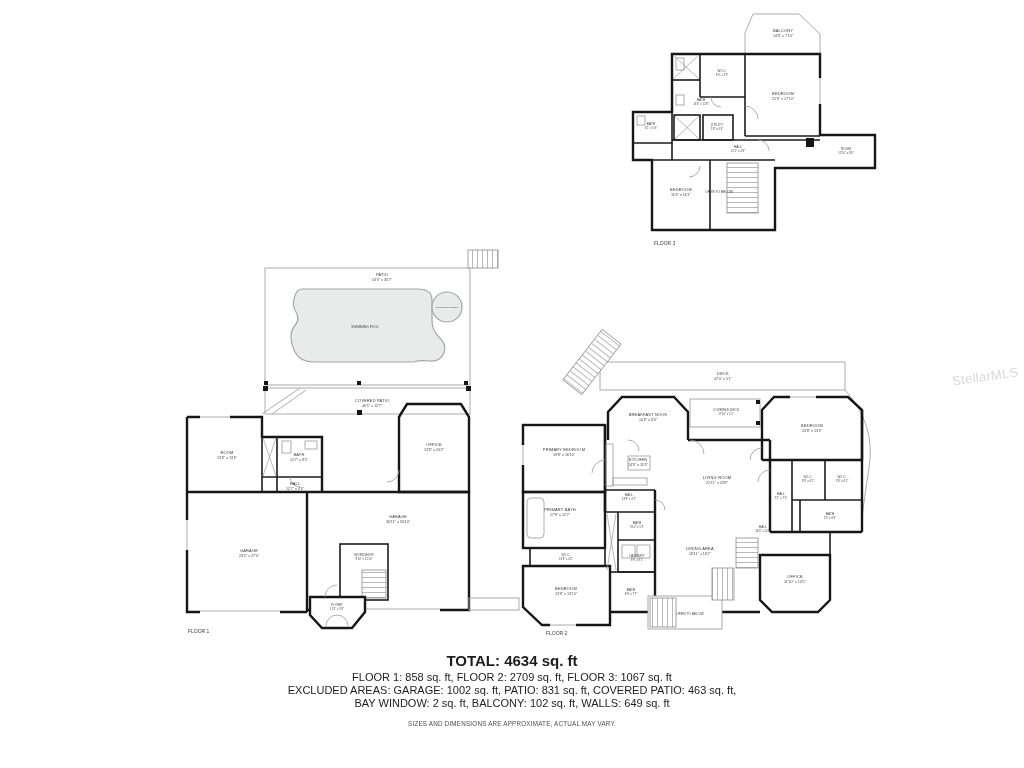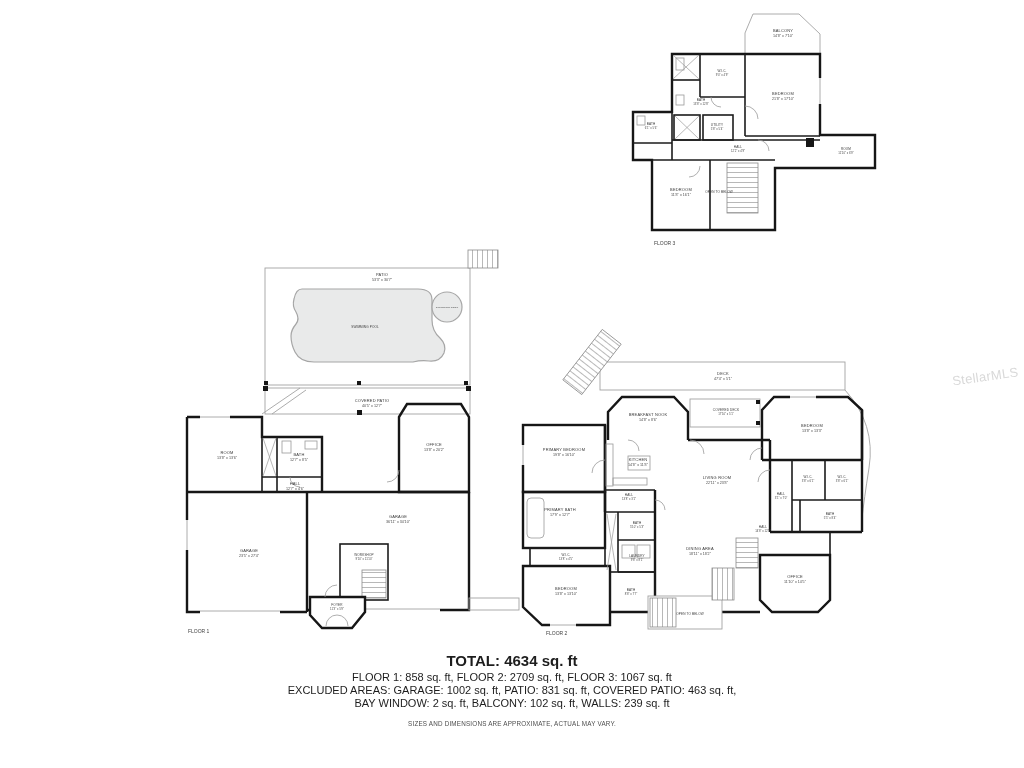--- a/index.html
+++ b/index.html
@@ -343,18 +343,18 @@
   </div>
   <div class="rl vert tiny" style="left:719px;top:192px">
     <div class="rn">OPEN TO BELOW</div>
   </div>
   <div class="cap" style="left:654px;top:240px">FLOOR 3</div>
 
   <div class="summary">
     <div class="total">TOTAL: 4634 sq. ft</div>
     <div class="line">FLOOR 1: 858 sq. ft, FLOOR 2: 2709 sq. ft, FLOOR 3: 1067 sq. ft</div>
     <div class="line">EXCLUDED AREAS: GARAGE: 1002 sq. ft, PATIO: 831 sq. ft, COVERED PATIO: 463 sq. ft,</div>
-    <div class="line">BAY WINDOW: 2 sq. ft, BALCONY: 102 sq. ft, WALLS: 239 sq. ft</div>
+    <div class="line">BAY WINDOW: 2 sq. ft, BALCONY: 102 sq. ft, WALLS: 649 sq. ft</div>
     <div class="disc">SIZES AND DIMENSIONS ARE APPROXIMATE, ACTUAL MAY VARY.</div>
   </div>
 
   <div class="watermark">StellarMLS</div>
 </div>
 
 </body></html>

